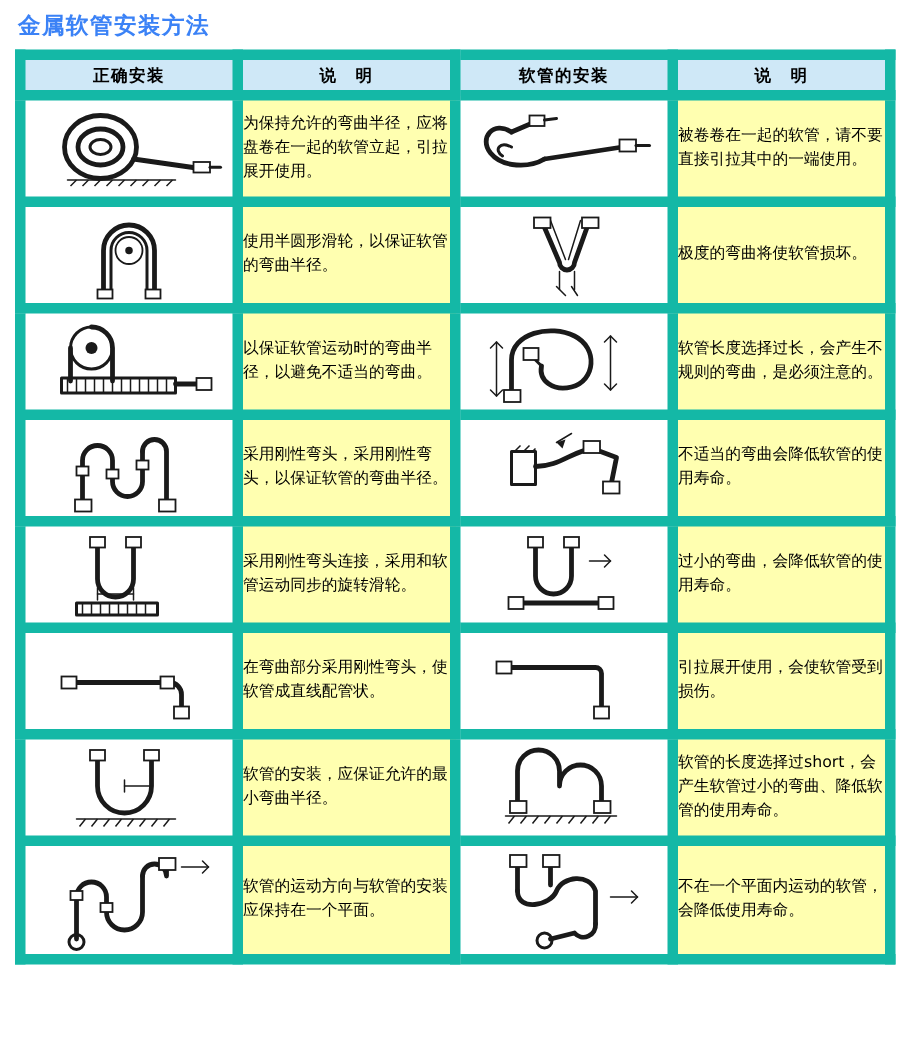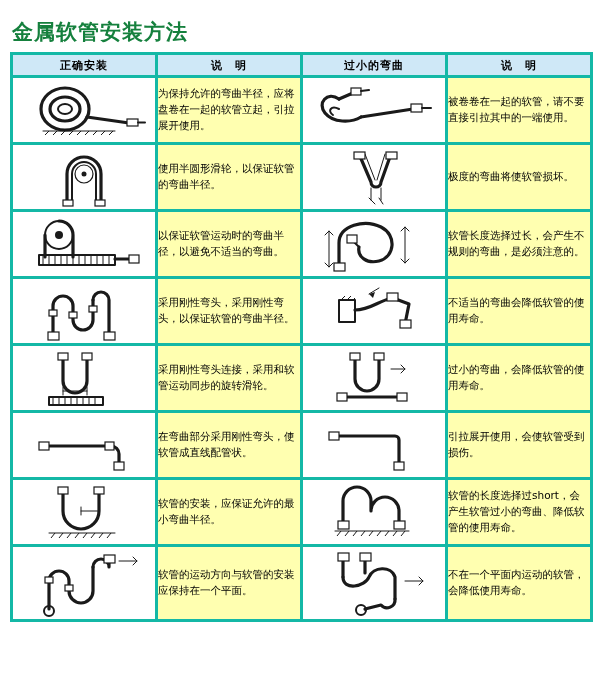--- a/index.html
+++ b/index.html
@@ -15,34 +15,34 @@
     overflow: hidden;
   }
   .page {
     width: 600px;
     height: 698px;
     position: relative;
     box-sizing: border-box;
     padding: 6px 10px 0 10px;
   }
   .page-title {
-    font-size: 21px;
+    font-size: 15px;
     font-weight: bold;
     letter-spacing: 1px;
-    margin: 12px 0 6px 2px;
-    color: #15803d;
+    margin: 2px 0 6px 2px;
+    color: #3b82f6;
   }
   table.matrix {
     border-collapse: collapse;
     width: 580px;
     table-layout: fixed;
     border: 1px solid #2a2a8a;
   }
   table.matrix td, table.matrix th {
-    border: 3px solid #14b8a6;
+    border: 7px solid #14b8a6;
     padding: 0;
     vertical-align: middle;
   }
   thead th {
     background: #cfe8f7;
     font-size: 11px;
     font-weight: bold;
     height: 20px;
     color: #000;
     letter-spacing: 1px;
@@ -89,21 +89,21 @@
     <colgroup>
       <col class="c-img">
         <col class="c-txt">
         <col class="c-img">
         <col class="c-txt">
     </colgroup>
     <thead>
       <tr>
         <th>正确安装</th>
         <th>说　明</th>
-        <th>过小的弯曲</th>
+        <th>软管的安装</th>
         <th>说　明</th>
       </tr>
     </thead>
     <tbody>
 
       <tr>
         <td class="img-cell">
           <svg class="fig" width="130" height="62" viewBox="0 0 130 62">
             <ellipse cx="46" cy="30" rx="24" ry="21" class="ln thick"></ellipse>
             <ellipse cx="46" cy="30" rx="15" ry="12" class="ln thick"></ellipse>

